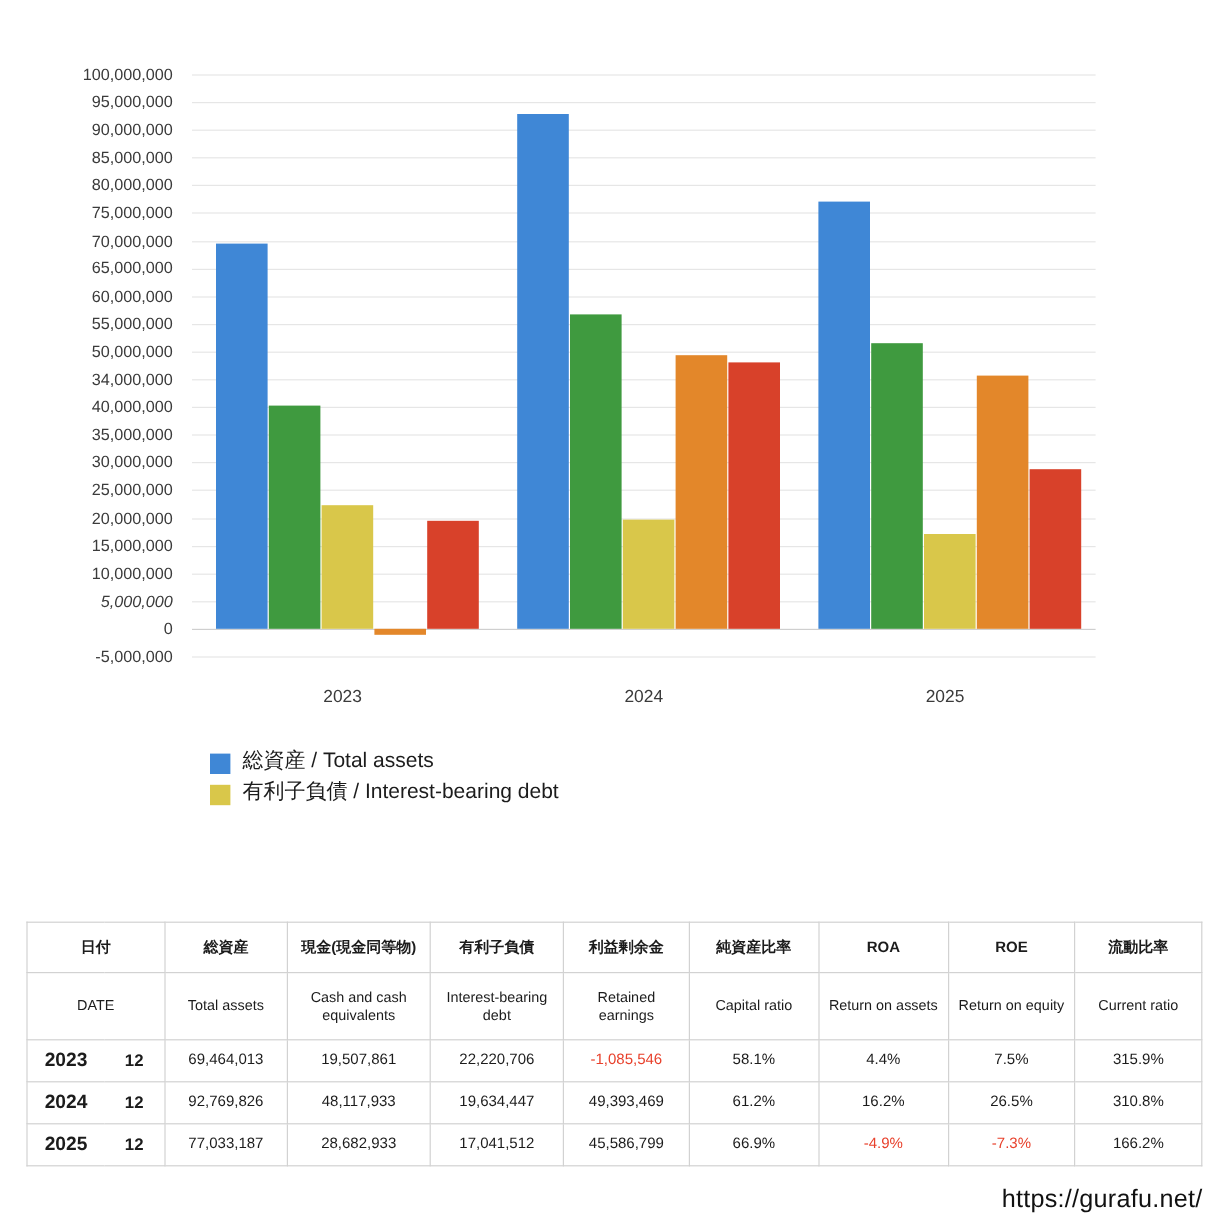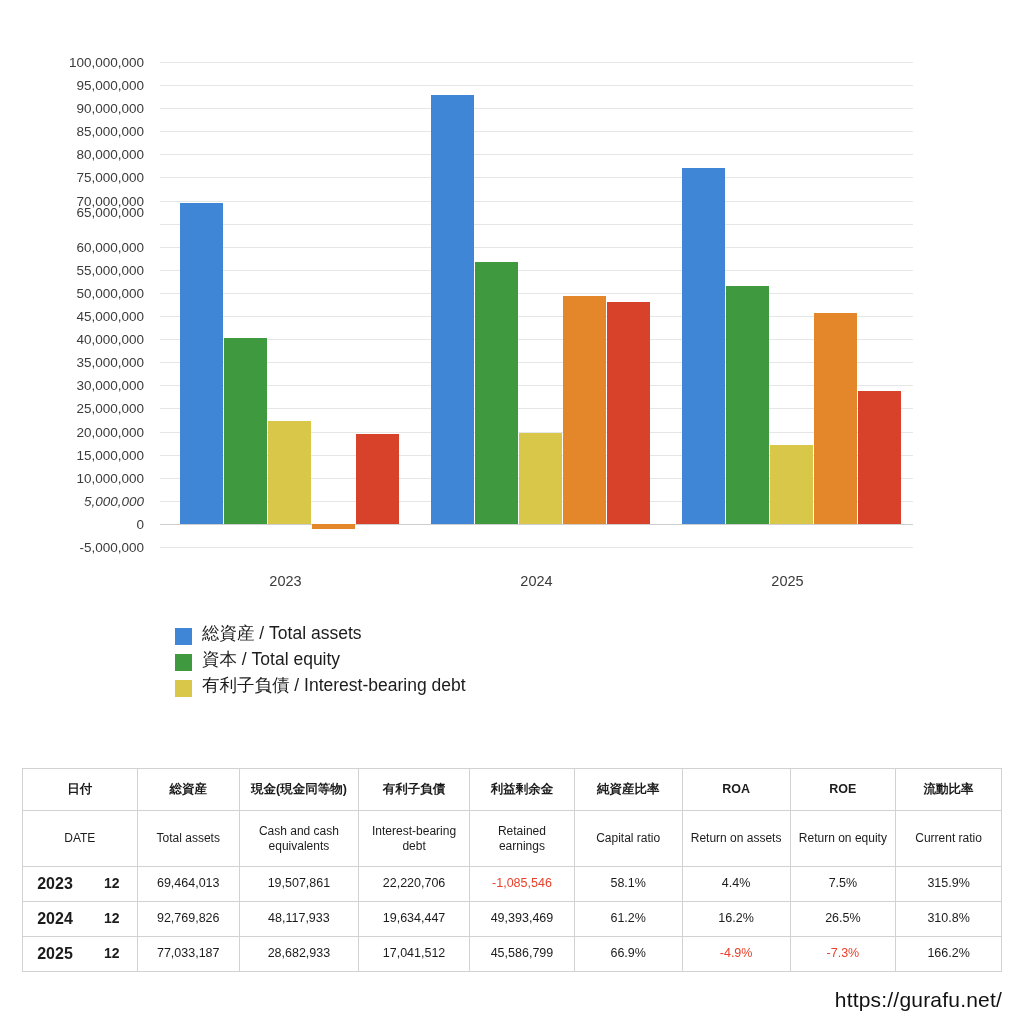--- a/index.html
+++ b/index.html
@@ -142,25 +142,25 @@
 <div id="chart-area">
 
   <div id="ylabels">
       <div class="ytick" style="top: 0px; right: 8px;">100,000,000</div>
       <div class="ytick" style="top: 23.0952px; right: 8px;">95,000,000</div>
       <div class="ytick" style="top: 46.1905px; right: 8px;">90,000,000</div>
       <div class="ytick" style="top: 69.2857px; right: 8px;">85,000,000</div>
       <div class="ytick" style="top: 92.381px; right: 8px;">80,000,000</div>
       <div class="ytick" style="top: 115.476px; right: 8px;">75,000,000</div>
       <div class="ytick" style="top: 138.571px; right: 8px;">70,000,000</div>
-      <div class="ytick" style="top: 150px; right: 8px;">65,000,000</div>
+      <div class="ytick" style="top: 161px; right: 8px;">65,000,000</div>
       <div class="ytick" style="top: 184.762px; right: 8px;">60,000,000</div>
       <div class="ytick" style="top: 207.857px; right: 8px;">55,000,000</div>
       <div class="ytick" style="top: 230.952px; right: 8px;">50,000,000</div>
-      <div class="ytick" style="top: 254.048px; right: 8px;">45,000,000</div>
+      <div class="ytick" style="top: 254.048px; right: 8px;">34,000,000</div>
       <div class="ytick" style="top: 277.143px; right: 8px;">40,000,000</div>
       <div class="ytick" style="top: 300.238px; right: 8px;">35,000,000</div>
       <div class="ytick" style="top: 323.333px; right: 8px;">30,000,000</div>
       <div class="ytick" style="top: 346.429px; right: 8px;">25,000,000</div>
       <div class="ytick" style="top: 369.524px; right: 8px;">20,000,000</div>
       <div class="ytick" style="top: 392.619px; right: 8px;">15,000,000</div>
       <div class="ytick" style="top: 415.714px; right: 8px;">10,000,000</div>
       <div class="ytick" style="top: 438.81px; right: 8px; font-style: italic;">5,000,000</div>
       <div class="ytick" style="top: 461.905px; right: 8px;">0</div>
       <div class="ytick" style="top: 485px; right: 8px;">-5,000,000</div>
@@ -216,24 +216,20 @@
     <div class="xtick" style="left: 411px; width: 251px; top: 573px;">2024</div>
     <div class="xtick" style="left: 662px; width: 251px; top: 573px;">2025</div>
   </div>
 
 <div id="legend">
     <div class="legend-row">
       <span class="legend-swatch" style="background: rgb(63, 135, 214);"></span>
       <span class="legend-label">総資産 / Total assets</span>
     </div>
     <div class="legend-row">
-      <span class="legend-swatch" style="background: rgb(63, 154, 63);"></span>
-      <span class="legend-label">資本 / Total equity</span>
-    </div>
-    <div class="legend-row">
       <span class="legend-swatch" style="background: rgb(217, 199, 74);"></span>
       <span class="legend-label">有利子負債 / Interest-bearing debt</span>
     </div>
   </div>
 
 <div id="table-wrap">
   <table>
     <colgroup>
       <col style="width:58px">
         <col style="width:45px">

